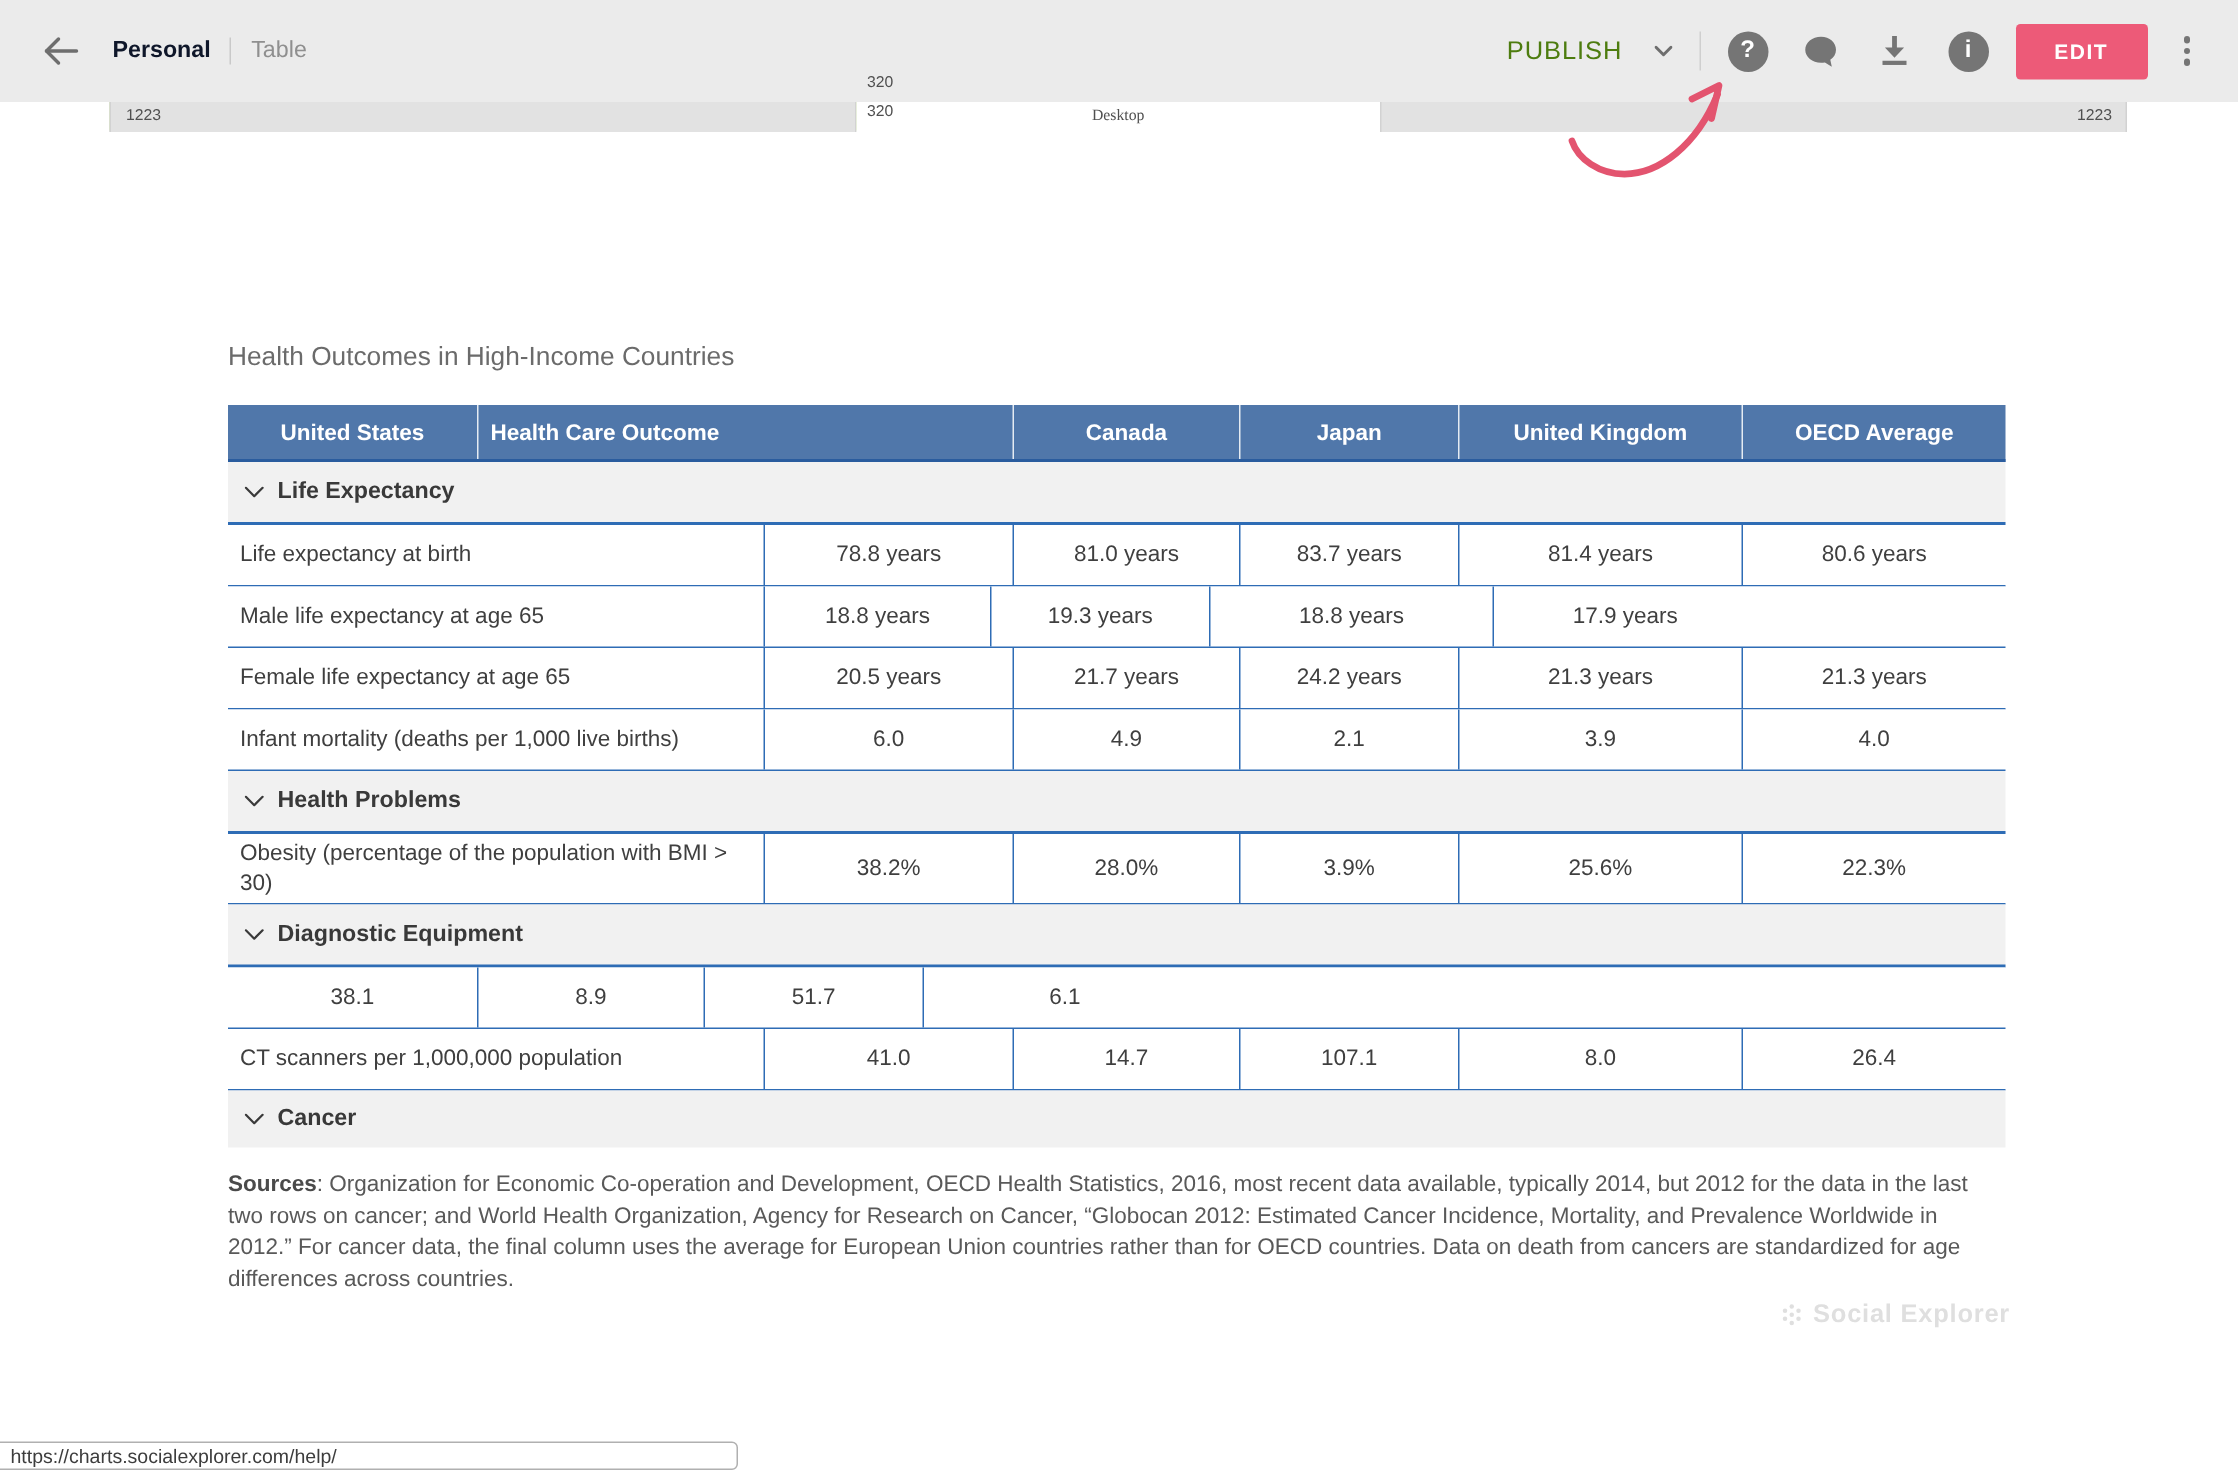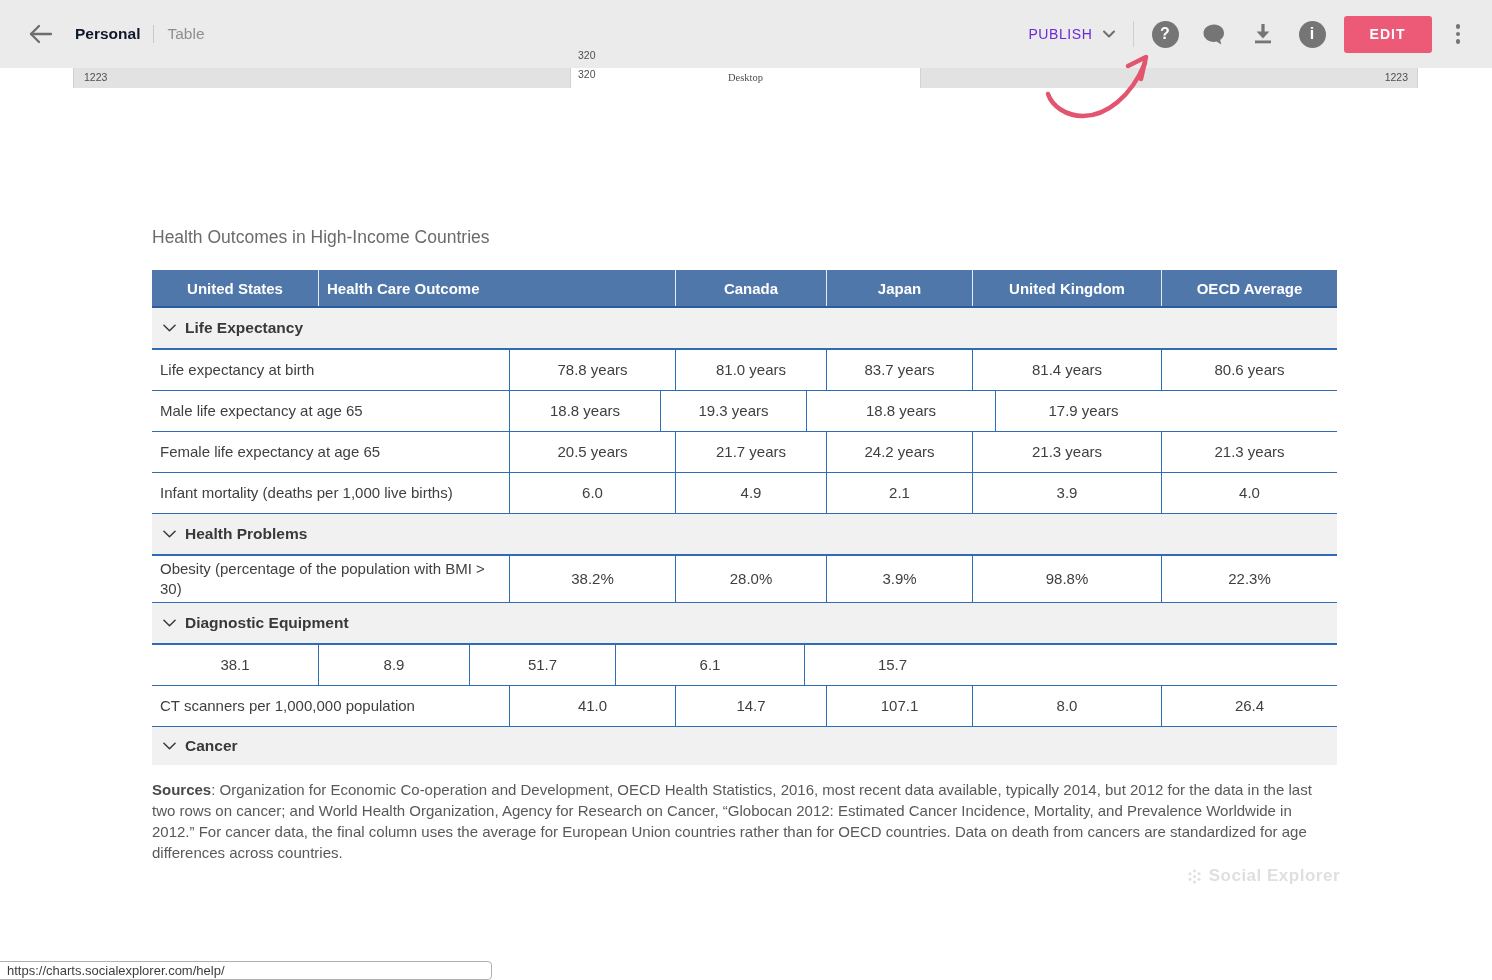--- a/index.html
+++ b/index.html
@@ -11,21 +11,21 @@
 
   
   .toolbar { position:absolute; top:0; left:0; width:1492px; height:68px; background:#ebebeb; }
   .crumbs { position:absolute; left:26px; top:0; height:68px; display:flex; align-items:center; gap:13px; }
   .back-btn { width:28px; height:24px; display:flex; align-items:center; justify-content:center; cursor:pointer; }
   .crumb-primary { font-size:15.5px; font-weight:bold; color:#0f172a; margin-left:8px; }
   .crumb-sep { width:1px; height:18px; background:#c9c9c9; }
   .crumb-secondary { font-size:15.5px; color:#8f8f8f; }
 
   .toolbar-right { position:absolute; right:28px; top:0; height:68px; display:flex; align-items:center; }
-  .publish { display:flex; align-items:center; gap:10px; color:#6d28d9; font-size:14px; letter-spacing:0.6px; cursor:pointer; }
+  .publish { display:flex; align-items:center; gap:21px; color:#4d7c0f; font-size:17px; letter-spacing:0.6px; cursor:pointer; }
   .tb-divider { width:1px; height:26px; background:#cfcfcf; margin:0 18px 0 18px; }
   .circle-icon { width:27px; height:27px; border-radius:50%; background:#757575; color:#fff;
     display:flex; align-items:center; justify-content:center; font-weight:bold; font-size:16px; cursor:pointer; }
   .flat-icon { width:27px; height:27px; display:flex; align-items:center; justify-content:center; cursor:pointer; }
   .icon-gap { margin-left:22px; }
   .edit-btn { margin-left:18px; width:88px; height:37px; background:#ed5a78; border:none; border-radius:3px;
     color:#fff; font-family:"Liberation Sans",sans-serif; font-weight:bold; font-size:14px; letter-spacing:1px; cursor:pointer; }
   .kebab { margin-left:20px; display:flex; flex-direction:column; gap:3px; align-items:center; cursor:pointer; padding:4px; }
   .kebab span { width:4.5px; height:4.5px; border-radius:50%; background:#757575; }
 
@@ -206,35 +206,34 @@
         <svg class="chev" viewBox="0 0 14 8">
           <polyline points="1,1 7,7 13,1"></polyline>
         </svg>
         <span class="section-label">Health Problems</span>
       </div>
       <div class="data-row">
         <div class="td first" style="width: 357px;">Obesity (percentage of the population with BMI &gt; 30)</div>
         <div class="td" style="width: 166px;">38.2%</div>
         <div class="td" style="width: 151px;">28.0%</div>
         <div class="td" style="width: 146px;">3.9%</div>
-        <div class="td" style="width: 189px;">98.8%</div>
+        <div class="td" style="width: 189px;">25.6%</div>
         <div class="td" style="width: 176px;">22.3%</div>
       </div>
       <div class="section-row">
         <svg class="chev" viewBox="0 0 14 8">
           <polyline points="1,1 7,7 13,1"></polyline>
         </svg>
         <span class="section-label">Diagnostic Equipment</span>
       </div>
       <div class="data-row">
         <div class="td" style="width: 166px;">38.1</div>
         <div class="td" style="width: 151px;">8.9</div>
         <div class="td" style="width: 146px;">51.7</div>
         <div class="td" style="width: 189px;">6.1</div>
-        <div class="td" style="width: 176px;">15.7</div>
       </div>
       <div class="data-row">
         <div class="td first" style="width: 357px;">CT scanners per 1,000,000 population</div>
         <div class="td" style="width: 166px;">41.0</div>
         <div class="td" style="width: 151px;">14.7</div>
         <div class="td" style="width: 146px;">107.1</div>
         <div class="td" style="width: 189px;">8.0</div>
         <div class="td" style="width: 176px;">26.4</div>
       </div>
       <div class="section-row no-rows">

